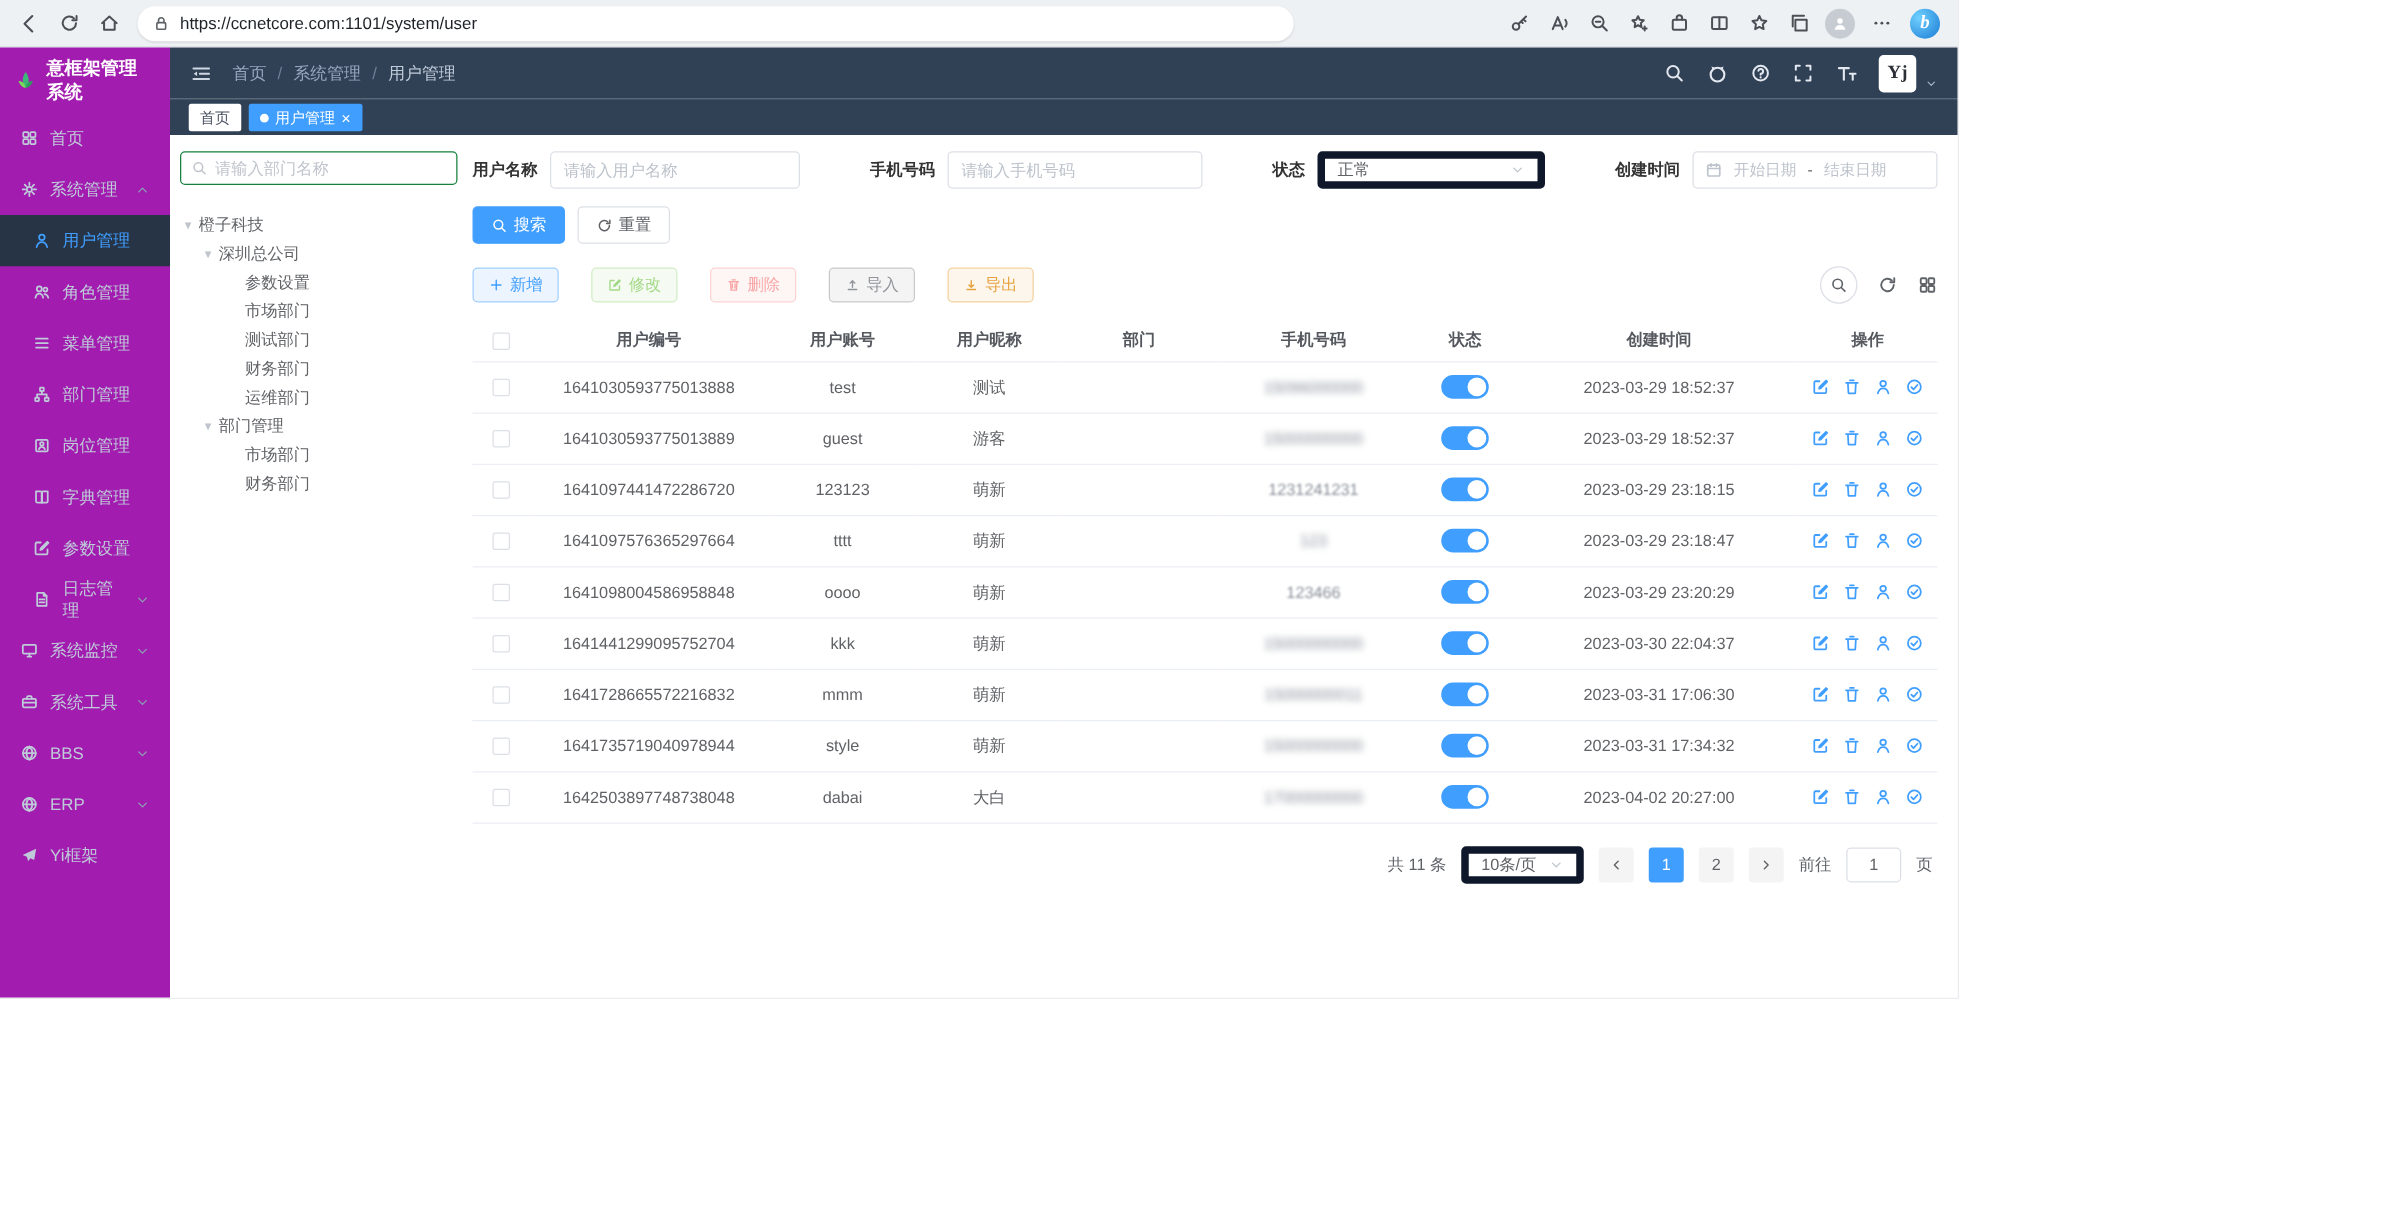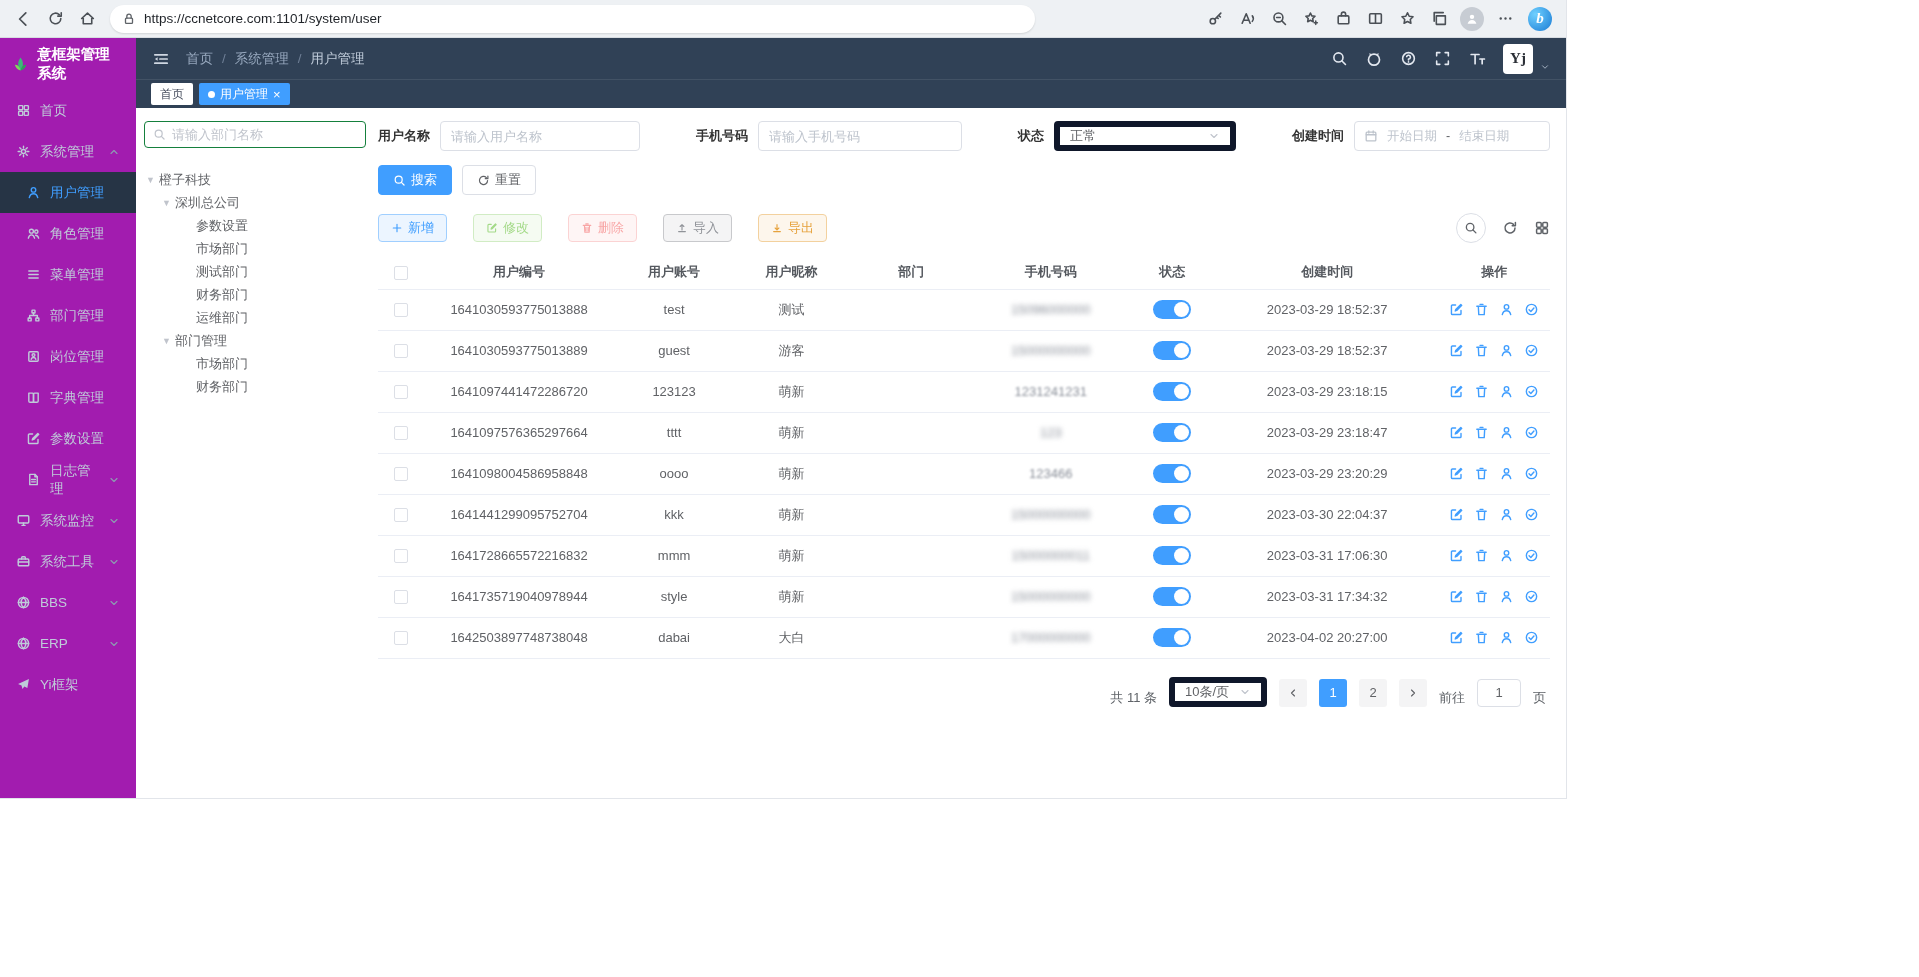--- a/index.html
+++ b/index.html
@@ -87,21 +87,21 @@
   th{height:34px;font-weight:bold;color:#55595f}
   td{height:41px}
   .checkbox{width:14px;height:14px;border:1px solid #dcdfe6;border-radius:2px;background:#fff;display:inline-block;vertical-align:middle;cursor:pointer}
   .switch{width:38px;height:19px;border-radius:10px;background:#409eff;position:relative;display:inline-block;vertical-align:middle;cursor:pointer}
   .switch::after{content:"";position:absolute;right:2px;top:2px;width:15px;height:15px;border-radius:50%;background:#fff}
   .phone{filter:blur(2.5px);color:#8a8f99}
   .phone.lite{filter:blur(1px)}
   .opbox{display:flex;gap:10px;justify-content:center;align-items:center;color:#409eff}
   .opbox .ic{cursor:pointer}
 
-  .pagination{display:flex;align-items:flex-end;gap:12px;justify-content:flex-end;margin-top:18px;padding-right:4px;font-size:13px;color:#5f6368}
+  .pagination{display:flex;align-items:center;gap:12px;justify-content:flex-end;margin-top:18px;padding-right:4px;font-size:13px;color:#5f6368}
   .pg-sel{width:98px}
   .pg-btn{min-width:28px;height:28px;background:#f4f4f5;border-radius:3px;display:flex;align-items:center;justify-content:center;color:#606266;font-size:13px;cursor:pointer;padding:0 6px}
   .pg-btn.active{background:#409eff;color:#fff}
   .goto-input{width:44px;height:28px;border:1px solid #dcdfe6;border-radius:4px;text-align:center;font-size:13px;color:#606266;outline:none}
 </style>
 </head>
 <body>
 
 <div class="window">
 

